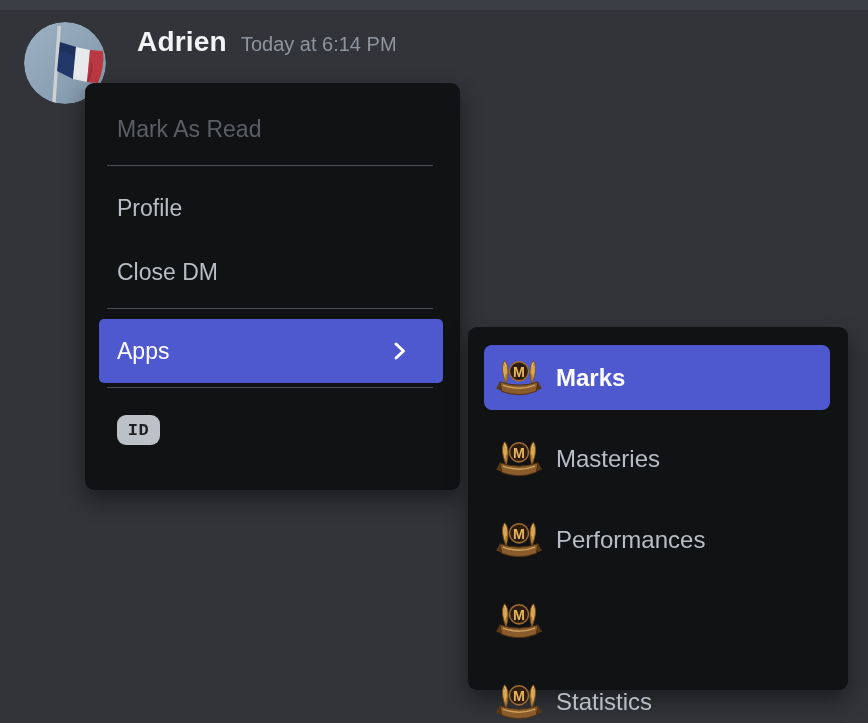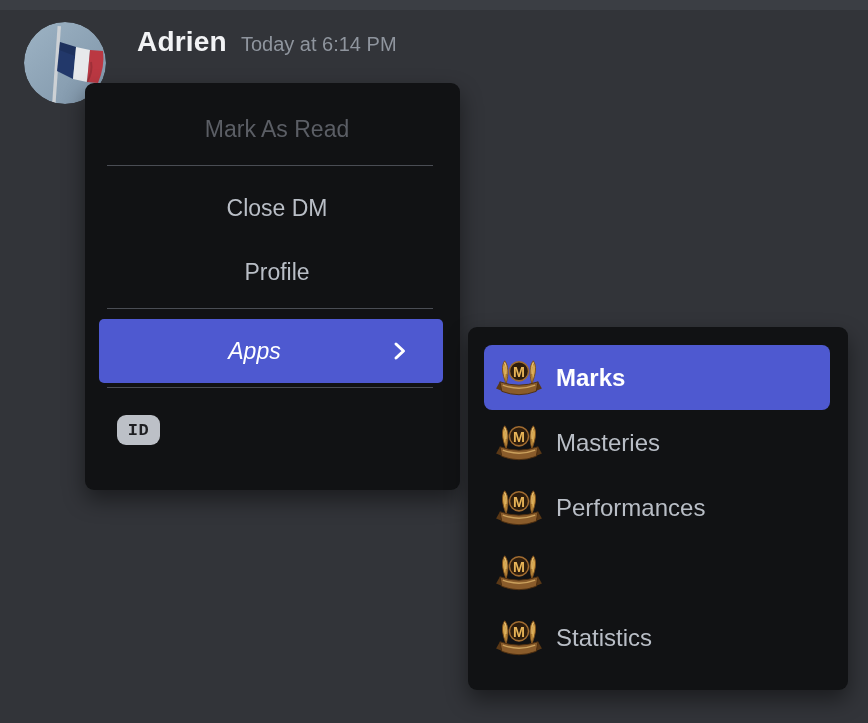--- a/index.html
+++ b/index.html
@@ -34,50 +34,50 @@
 
   
   .menu {
     position:absolute;
     background:#111214;
     border-radius:9px;
     box-shadow:0 10px 22px rgba(0,0,0,.45);
   }
   .main-menu {
     left:85px; top:83px; width:375px; height:407px;
-    padding:14px 17px 12px 14px; z-index:2;text-align:center;
+    padding:14px 17px 12px 14px; z-index:2;
   }
   .menu-item {
     height:64px; display:flex; align-items:center;
     padding:0 6px 0 18px; border-radius:5px;
     color:#b9bec6; font-size:23px; font-weight:500;
     cursor:pointer;
   }
   .menu-item .label { flex:1 1 auto; }
   .menu-item.muted { color:#5b5e65; }
-  .menu-item.highlighted { background:#4e59d0; color:#ffffff;font-style:italic; }
+  .menu-item.highlighted { background:#4e59d0; color:#ffffff; }
   .divider {
     height:1px; background:#4a4d54; margin:4px 10px 10px 8px;
   }
   .chevron { width:15px; height:22px; margin-right:30px; flex:0 0 auto; }
   .id-badge {
     flex:0 0 auto;
     width:43px; height:30px; border-radius:9px;
     background:#bcc0c7; color:#1e1f22;
     font-size:17px; font-weight:800; letter-spacing:.5px;
     display:flex; align-items:center; justify-content:center;font-family:Liberation Mono, monospace;
   }
 
   
   .submenu {
     left:468px; top:327px; width:380px; height:363px;
     padding:18px 18px 16px 16px; z-index:3;
   }
   .sub-item {
-    height:65px; margin-bottom:0;
+    height:65px; margin-bottom:16px;
     display:flex; align-items:center; gap:14px;
     padding:0 10px 0 12px; border-radius:8px;
     color:#b9bec6; font-size:24px; font-weight:500;
     cursor:pointer;
   }
   .sub-item.highlighted { background:#4e59d0; color:#ffffff; font-weight:600; }
   .badge-icon { width:46px; height:42px; flex:0 0 auto; }
   .hidden-defs { position:absolute; width:0; height:0; overflow:hidden; }
 </style>
 </head>
@@ -139,24 +139,24 @@
   <span class="username">Adrien</span>
   <span class="timestamp">Today at 6:14 PM</span>
 </div>
 
 <div class="menu main-menu">
   <div class="menu-item muted">
     <span class="label">Mark As Read</span>
   </div>
   <div class="divider"></div>
   <div class="menu-item">
-    <span class="label">Close DM</span>
+    <span class="label">Profile</span>
   </div>
   <div class="menu-item">
-    <span class="label">Profile</span>
+    <span class="label">Close DM</span>
   </div>
   <div class="divider"></div>
   <div class="menu-item highlighted">
     <span class="label">Apps</span>
     <svg class="chevron" viewBox="0 0 15 22">
       <polyline points="4,4 11.5,11 4,18" fill="none" stroke="#ffffff" stroke-width="3" stroke-linecap="round" stroke-linejoin="round"></polyline>
     </svg>
   </div>
   <div class="divider"></div>
   <div class="menu-item">

